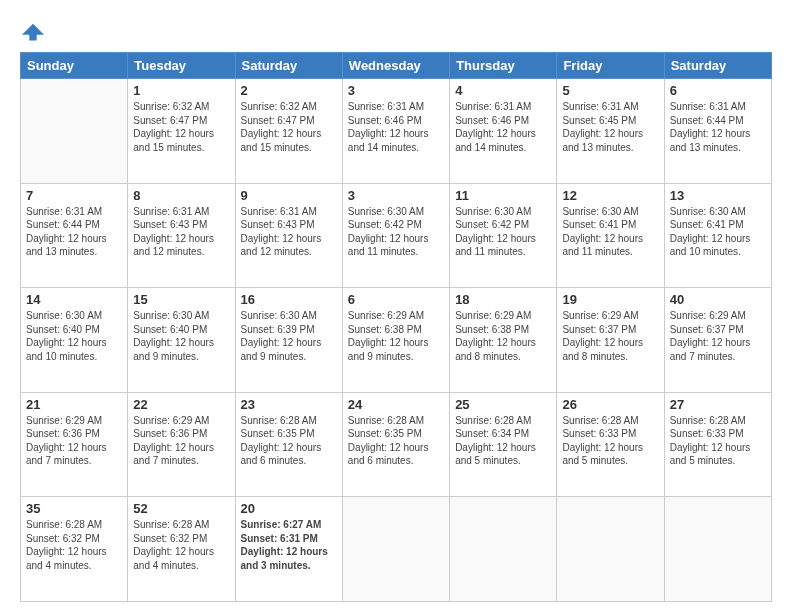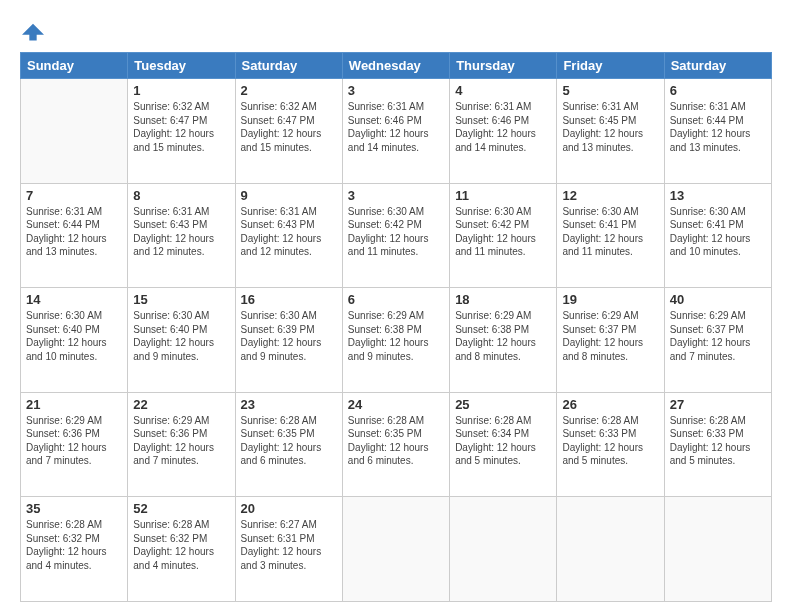--- a/index.html
+++ b/index.html
@@ -339,21 +339,21 @@
           </td>
           <td>
             <span class="day-num">52</span>
             <div class="day-info" style="white-space: pre-line;">Sunrise: 6:28 AM
 Sunset: 6:32 PM
 Daylight: 12 hours
 and 4 minutes.</div>
           </td>
           <td>
             <span class="day-num">20</span>
-            <div class="day-info" style="white-space: pre-line;">Sunrise: 6:27 AM
+            <div class="day-info" style="white-space: pre-line; font-weight: bold;">Sunrise: 6:27 AM
 Sunset: 6:31 PM
 Daylight: 12 hours
 and 3 minutes.</div>
           </td>
           <td class="empty-cell"></td>
           <td class="empty-cell"></td>
           <td class="empty-cell"></td>
           <td class="empty-cell"></td>
         </tr>
       </tbody>

